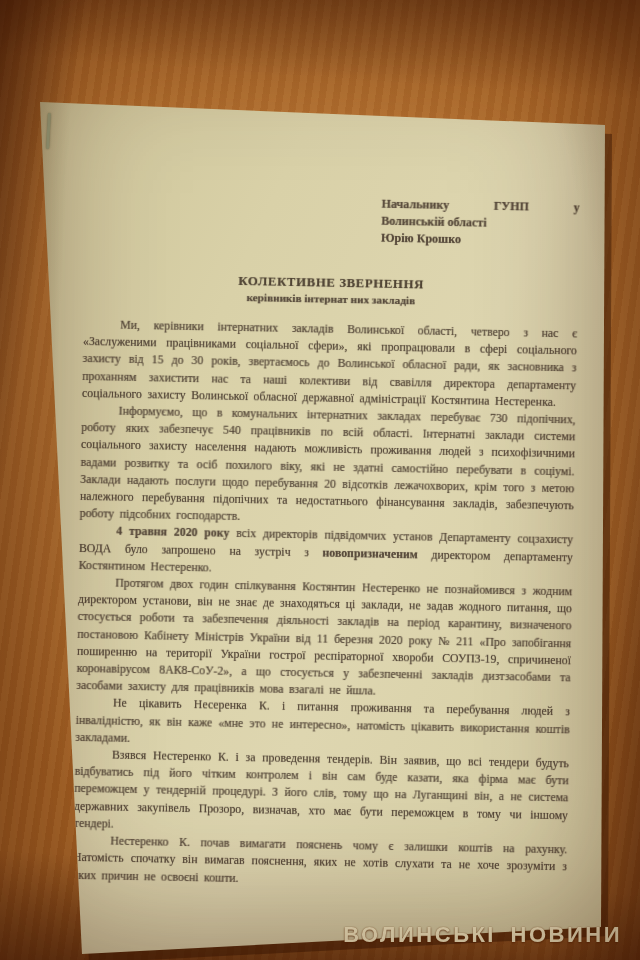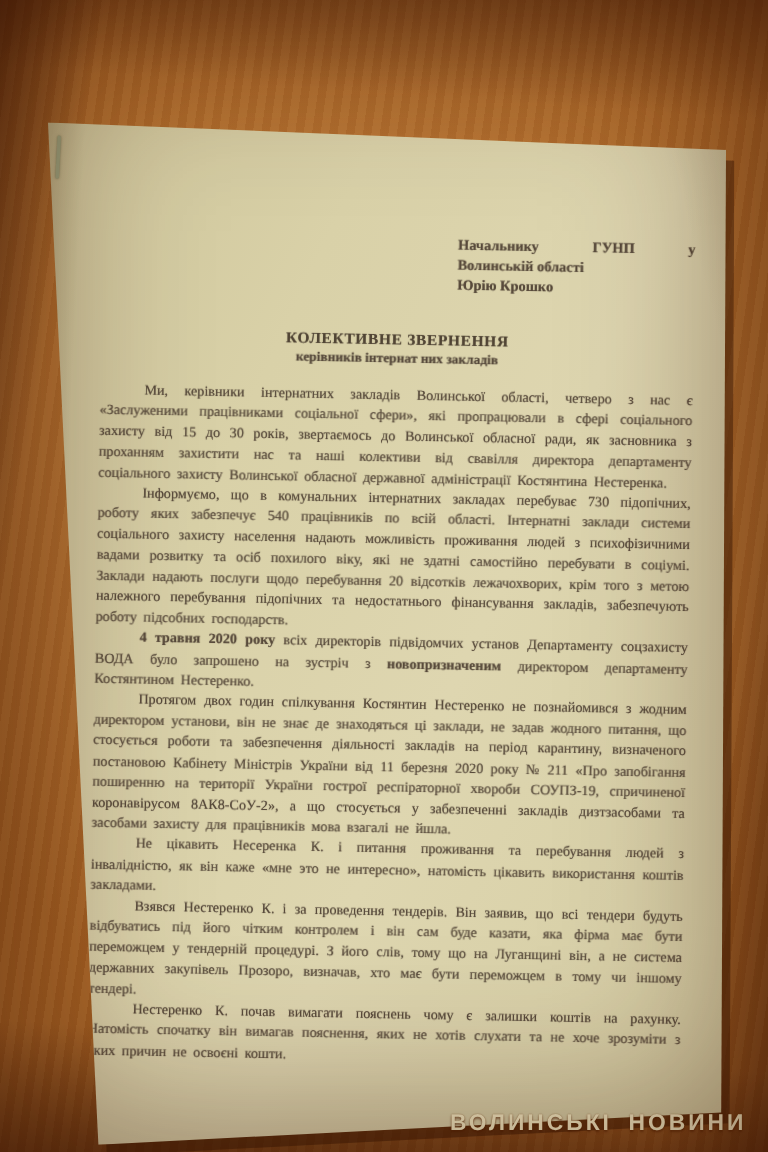--- a/index.html
+++ b/index.html
@@ -61,21 +61,21 @@
   }
   .body-text{margin-top:16px;}
   .body-text p{
     margin:0;text-align:justify;text-indent:37px;
     font-size:11.8px;line-height:17.2px;word-spacing:2.5px;
   }
   .body-text .b{font-weight:bold;}
   .watermark{
     position:absolute;right:18px;bottom:12px;
     font-family:"Liberation Sans", sans-serif;
-    font-weight:bold;font-size:19px;letter-spacing:2.5px;word-spacing:6px;
+    font-weight:bold;font-size:22px;letter-spacing:2.5px;word-spacing:6px;
     color:#f6edc6;
     text-shadow:0 1px 2px rgba(80,30,0,0.6), 0 0 1px rgba(120,70,20,0.8);
   }
 </style>
 </head>
 <body>
 
 <div class="photo">
   <div class="paper-shadow"></div>
 

